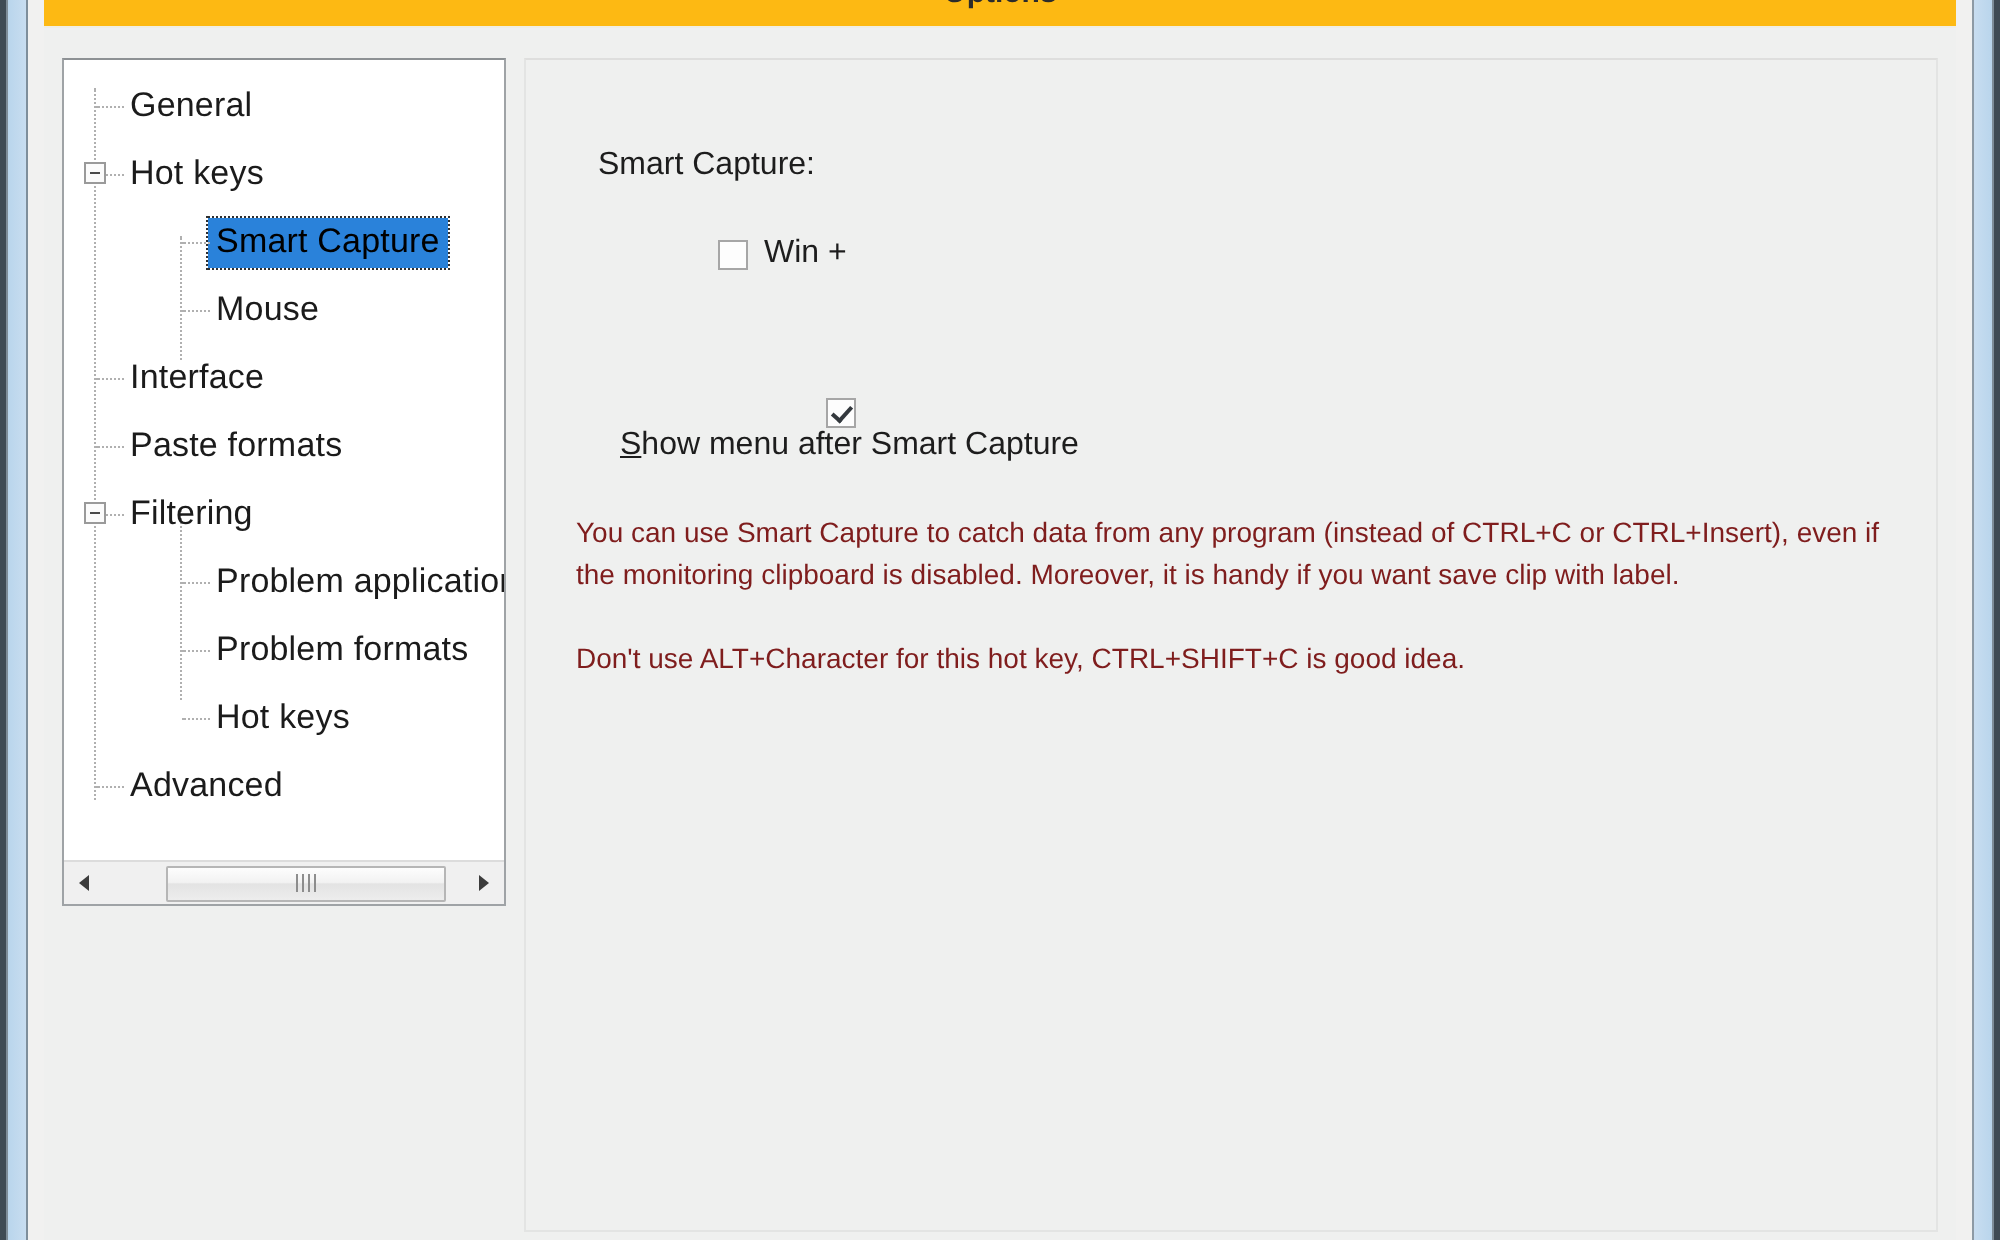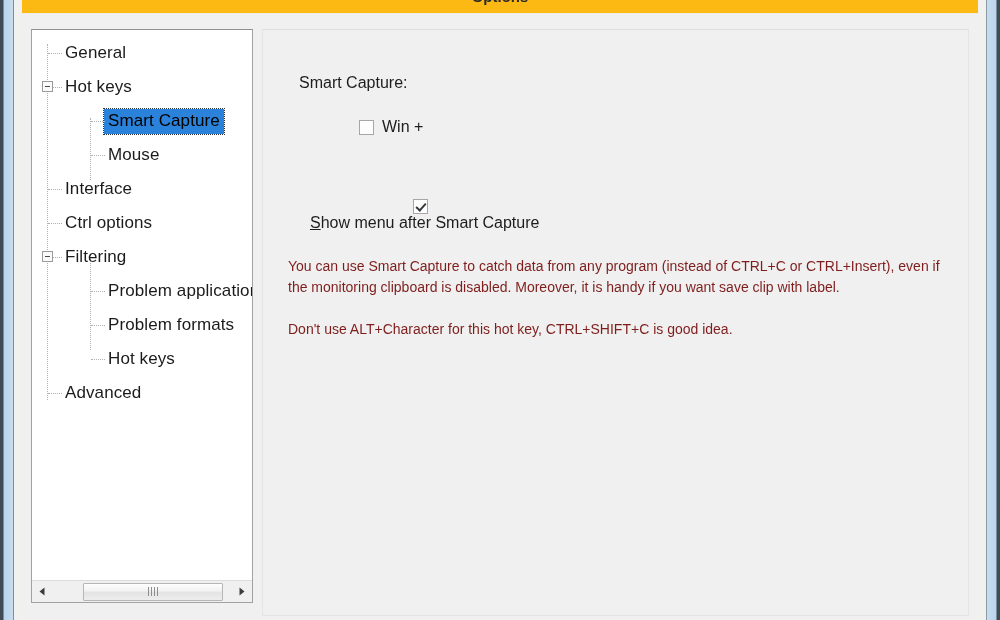--- a/index.html
+++ b/index.html
@@ -58,21 +58,21 @@
   #dialog-body {
     position: absolute;
     left: 22px; top: 15px; right: 22px; bottom: 0;
     background: #eff0ef;
   }
 
   
   #tree-panel {
     position: absolute;
     left: 9px; top: 14px;
-    width: 222px; height: 574px;
+    width: 222px; height: 424px;
     background: #ffffff;
     border: 1px solid #9fa3a6;
     border-top-color: #8d9194;
     overflow: hidden;
   }
   #tree-scroll-area {
     position: absolute;
     left: 0; top: 0; right: 0; bottom: 22px;
     overflow: hidden;
   }
@@ -304,21 +304,21 @@
             <div class="tree-row lvl2">
               <div class="guide-h" style="left: 59px; width: 14px; top: 17px;"></div>
               <span class="lbl">Mouse</span>
             </div>
             <div class="tree-row lvl1">
               <div class="guide-h" style="left: 16px; width: 14px; top: 17px;"></div>
               <span class="lbl">Interface</span>
             </div>
             <div class="tree-row lvl1">
               <div class="guide-h" style="left: 16px; width: 14px; top: 17px;"></div>
-              <span class="lbl">Ctrl options</span>
+              <span class="lbl">Paste formats</span>
             </div>
             <div class="tree-row lvl1">
               <div class="guide-h" style="left: 16px; width: 14px; top: 17px;"></div>
               <div class="expander" style="left: 10px; top: 11px;"></div>
               <span class="lbl">Filtering</span>
             </div>
             <div class="tree-row lvl2">
               <div class="guide-h" style="left: 59px; width: 14px; top: 17px;"></div>
               <span class="lbl">Problem applications</span>
             </div>

